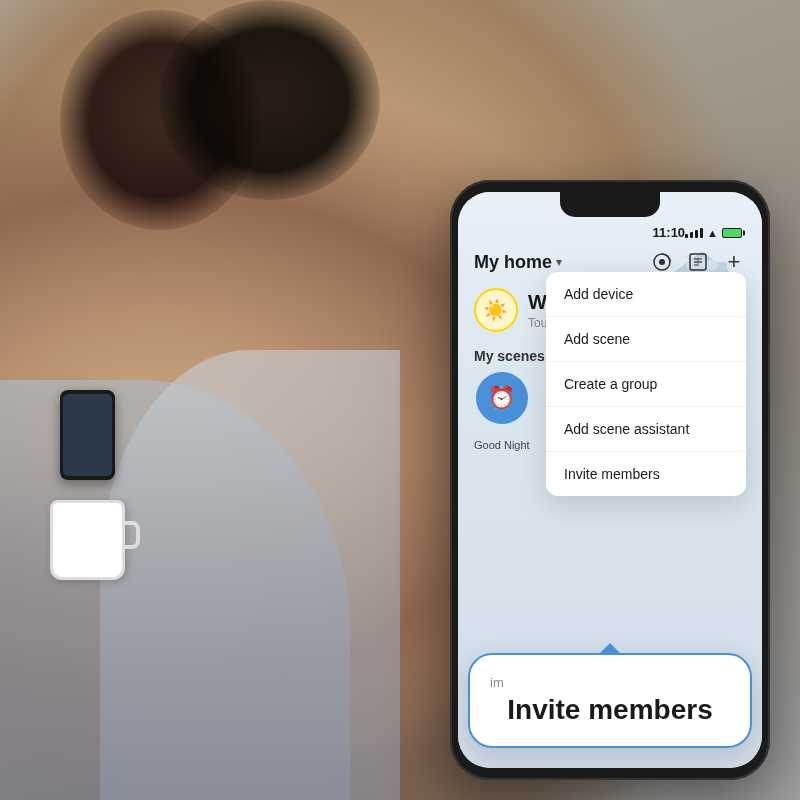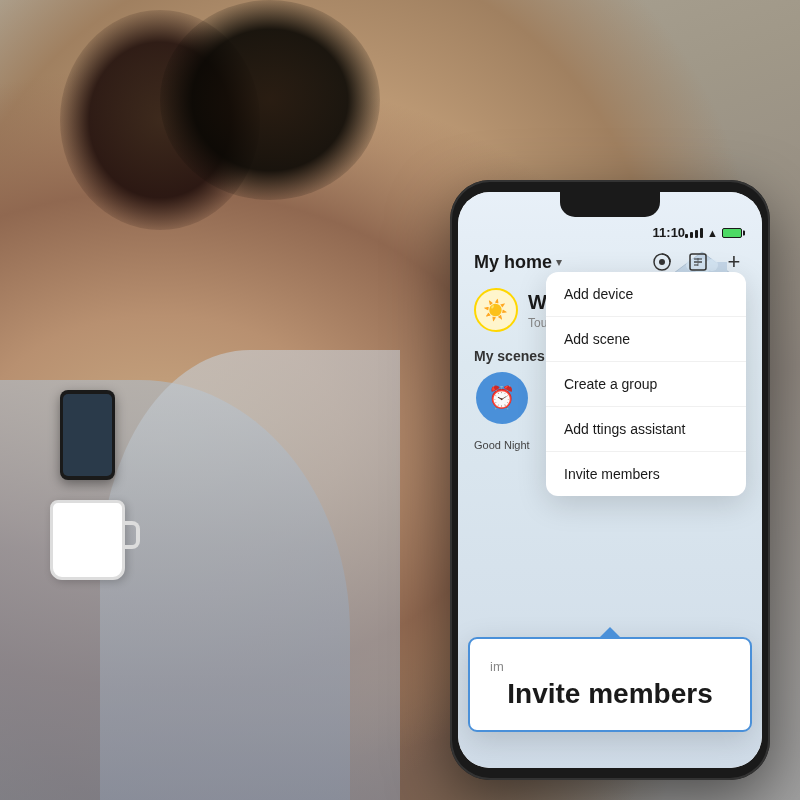--- a/index.html
+++ b/index.html
@@ -277,25 +277,25 @@
       border-bottom: 1px solid #f0f0f0;
     }
 
     .dropdown-item:last-child {
       border-bottom: none;
     }
 
     
     .invite-tooltip {
       position: absolute;
-      bottom: 36px;
+      bottom: 20px;
       left: 10px;
       right: 10px;
       background: white;
-      border-radius: 9px;
+      border-radius: 24px;
       border: 2px solid #4a90d9;
       padding: 20px;
       z-index: 300;
       box-shadow: 0 8px 30px rgba(0,0,0,0.15);
     }
 
     .invite-tooltip::before {
       content: '';
       position: absolute;
       top: -12px;
@@ -460,21 +460,21 @@
             <div class="scene-icon-circle scene-reading" style="font-size:18px;">⏸</div>
             <span class="scene-label">Reading</span>
           </div>
         </div>
       </div>
 
       <div class="dropdown-menu">
         <div class="dropdown-item">Add device</div>
         <div class="dropdown-item">Add scene</div>
         <div class="dropdown-item">Create a group</div>
-        <div class="dropdown-item">Add ttings assistant</div>
+        <div class="dropdown-item">Add scene assistant</div>
         <div class="dropdown-item">Invite members</div>
       </div>
 
       <div class="invite-tooltip">
         <div class="invite-input-area">im</div>
         <div class="invite-tooltip-text">Invite members</div>
       </div>
 
     </div>
   </div>

